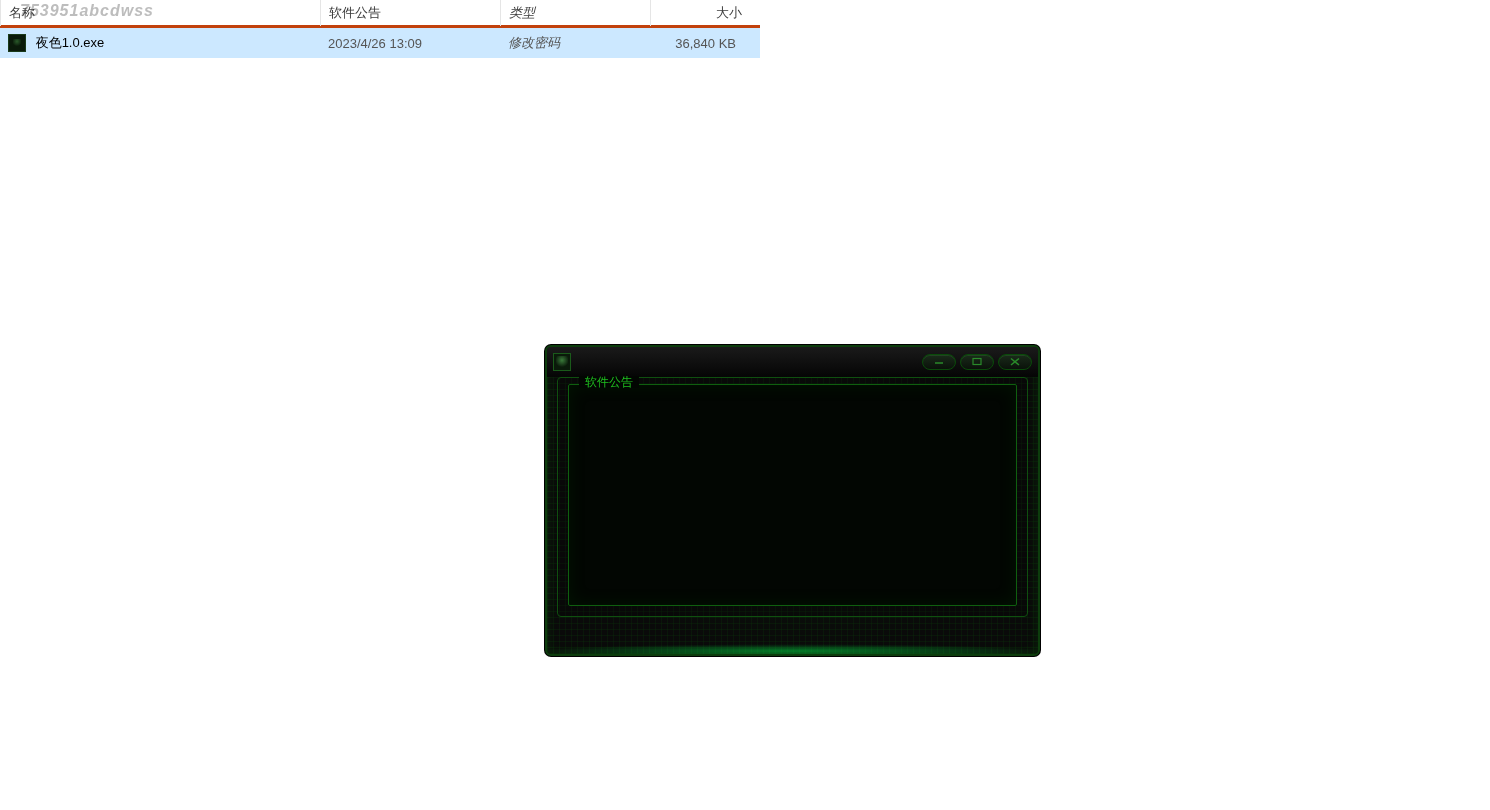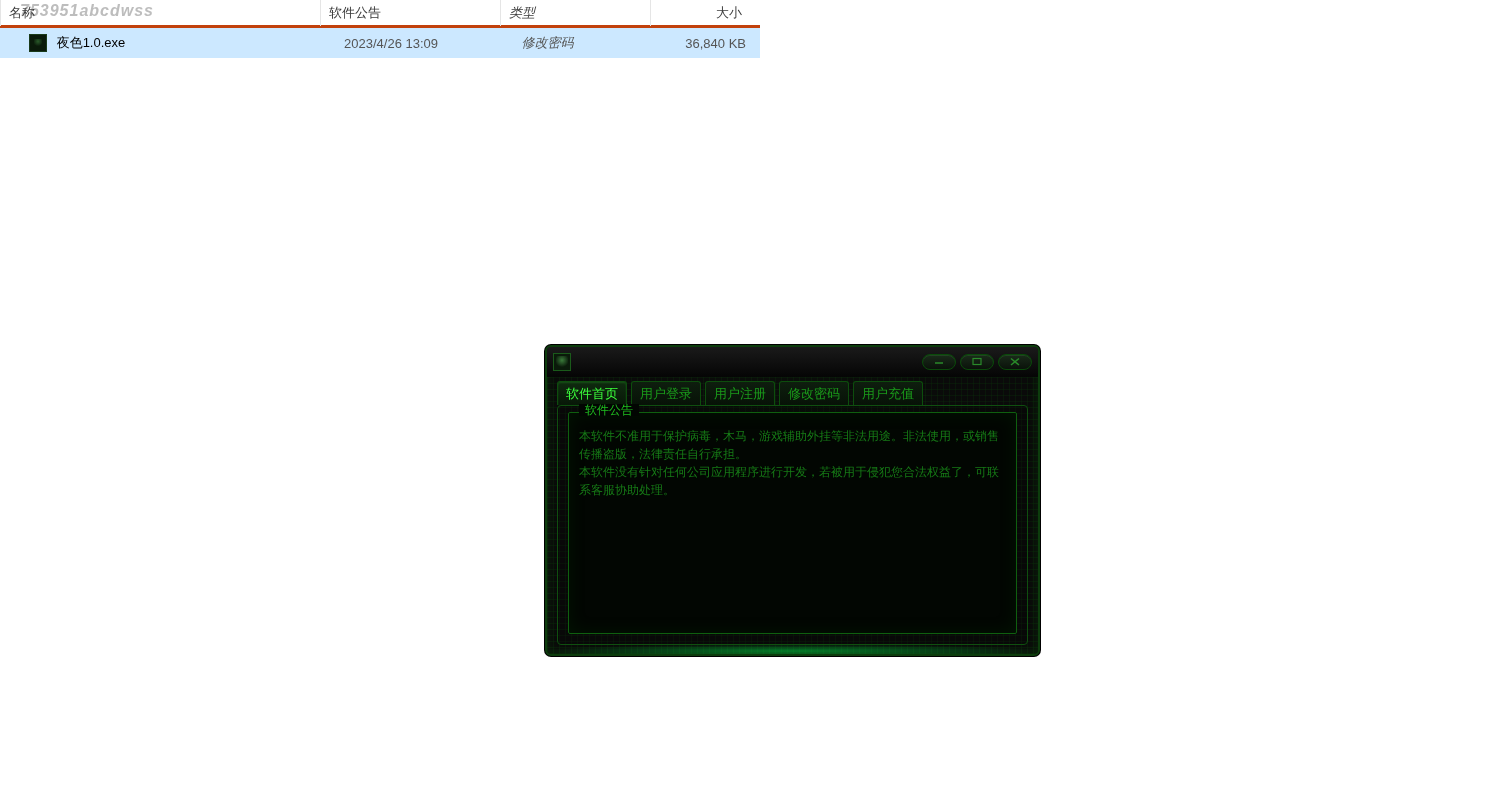--- a/index.html
+++ b/index.html
@@ -54,21 +54,20 @@
     .col-name-header-text {
       position: relative;
       z-index: 1;
     }
 
     .explorer-row {
       display: flex;
       height: 30px;
       align-items: center;
       background: #cce8ff;
-      padding-left: 21px;
     }
     .explorer-row .col {
       border-left: none;
       color: #555;
     }
     .file-icon {
       display: inline-block;
       width: 18px;
       height: 18px;
       background: #0a1a0a;
@@ -251,28 +250,19 @@
       </div>
       <div class="titlebar-btn">
         <svg width="12" height="10">
           <line x1="2" y1="1.5" x2="10" y2="8" stroke="#2a8a2a" stroke-width="1.5"></line>
           <line x1="10" y1="1.5" x2="2" y2="8" stroke="#2a8a2a" stroke-width="1.5"></line>
         </svg>
       </div>
     </div>
   </div>
 
-  <div class="tabs">
-    <div class="tab active">软件首页</div>
-    <div class="tab">用户登录</div>
-    <div class="tab">用户注册</div>
-    <div class="tab">修改密码</div>
-    <div class="tab">用户充值</div>
-  </div>
 
   <div class="panel-wrap">
     <div class="fieldset">
       <div class="fieldset-legend">软件公告</div>
-      <div class="notice-text" style="white-space: pre-wrap;">本软件不准用于保护病毒，木马，游戏辅助外挂等非法用途。非法使用，或销售传播盗版，法律责任自行承担。
-本软件没有针对任何公司应用程序进行开发，若被用于侵犯您合法权益了，可联系客服协助处理。</div>
     </div>
   </div>
 </div>
 
 </body></html>

